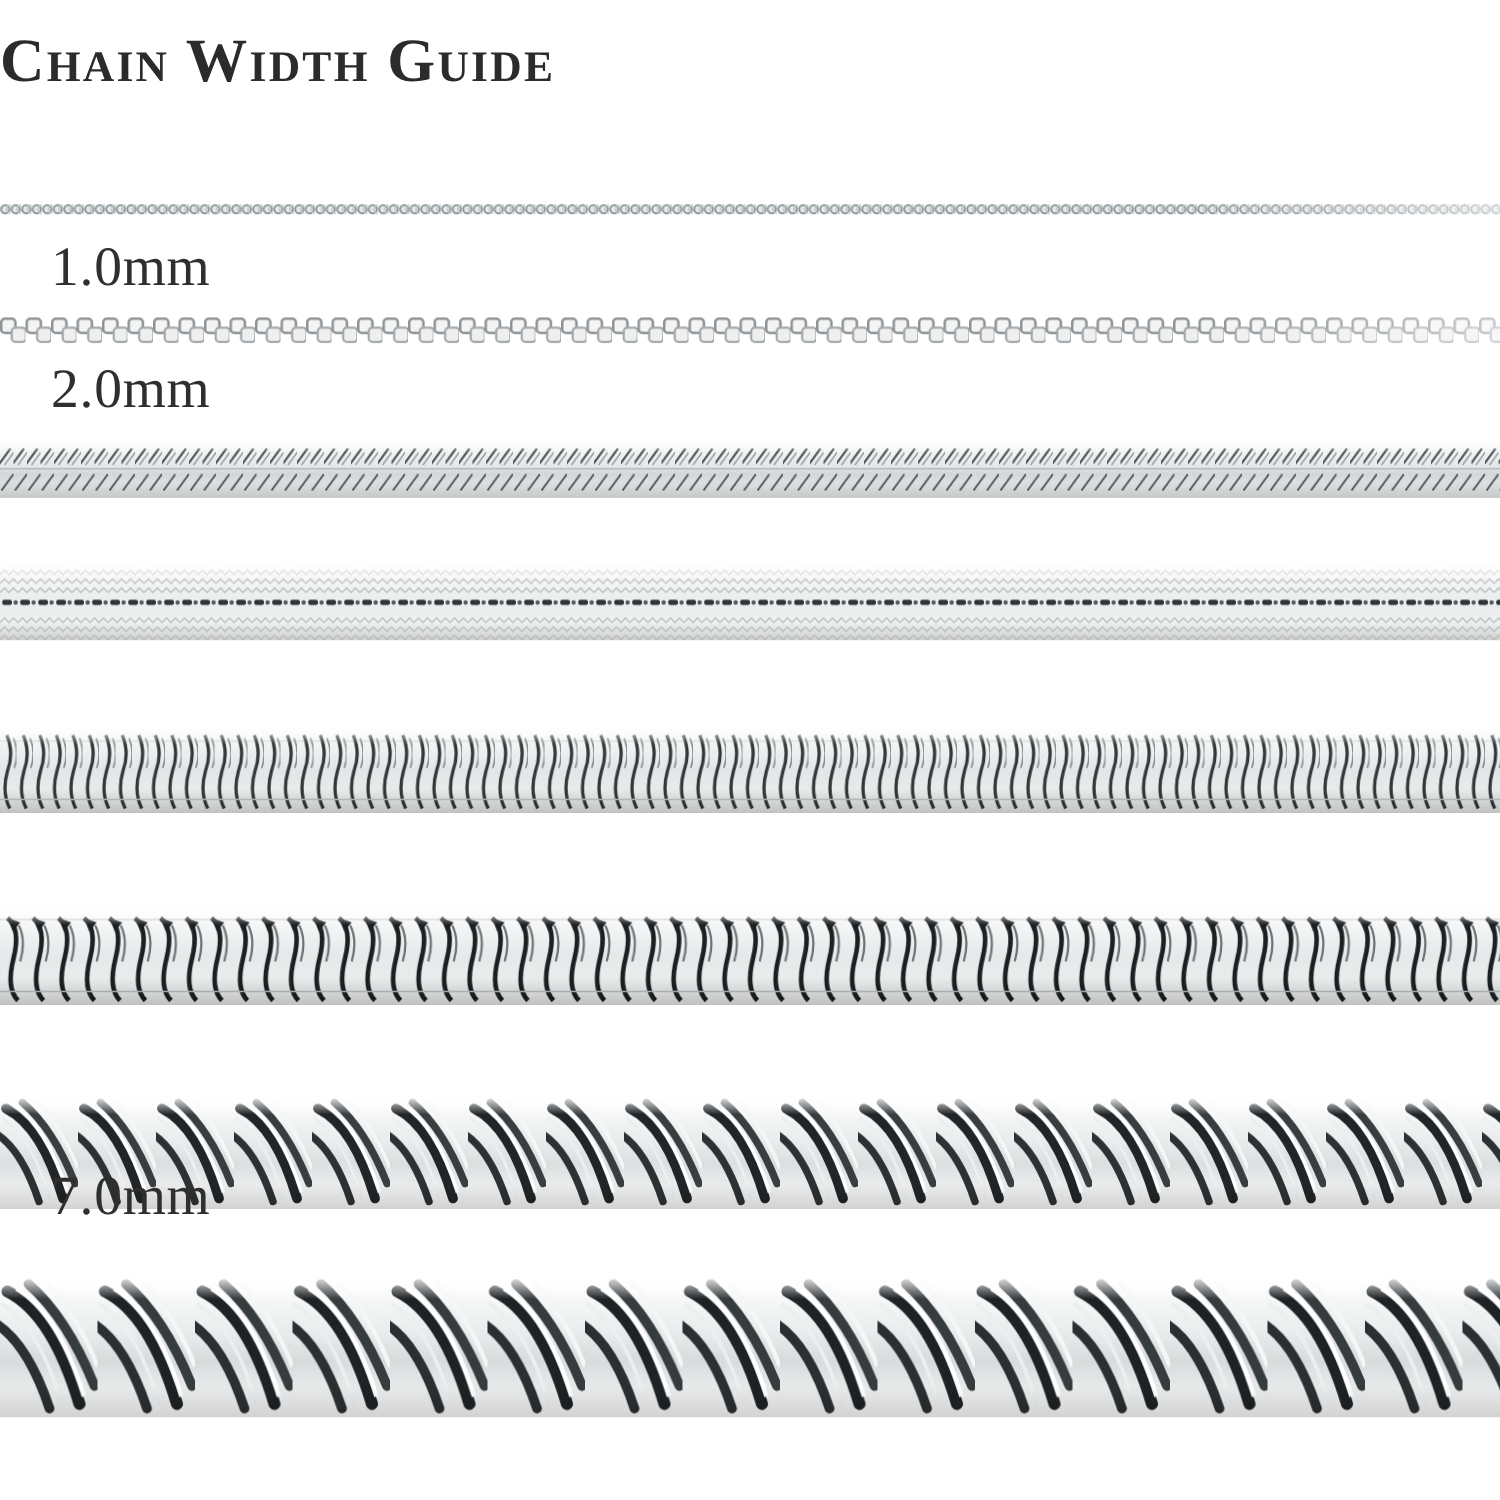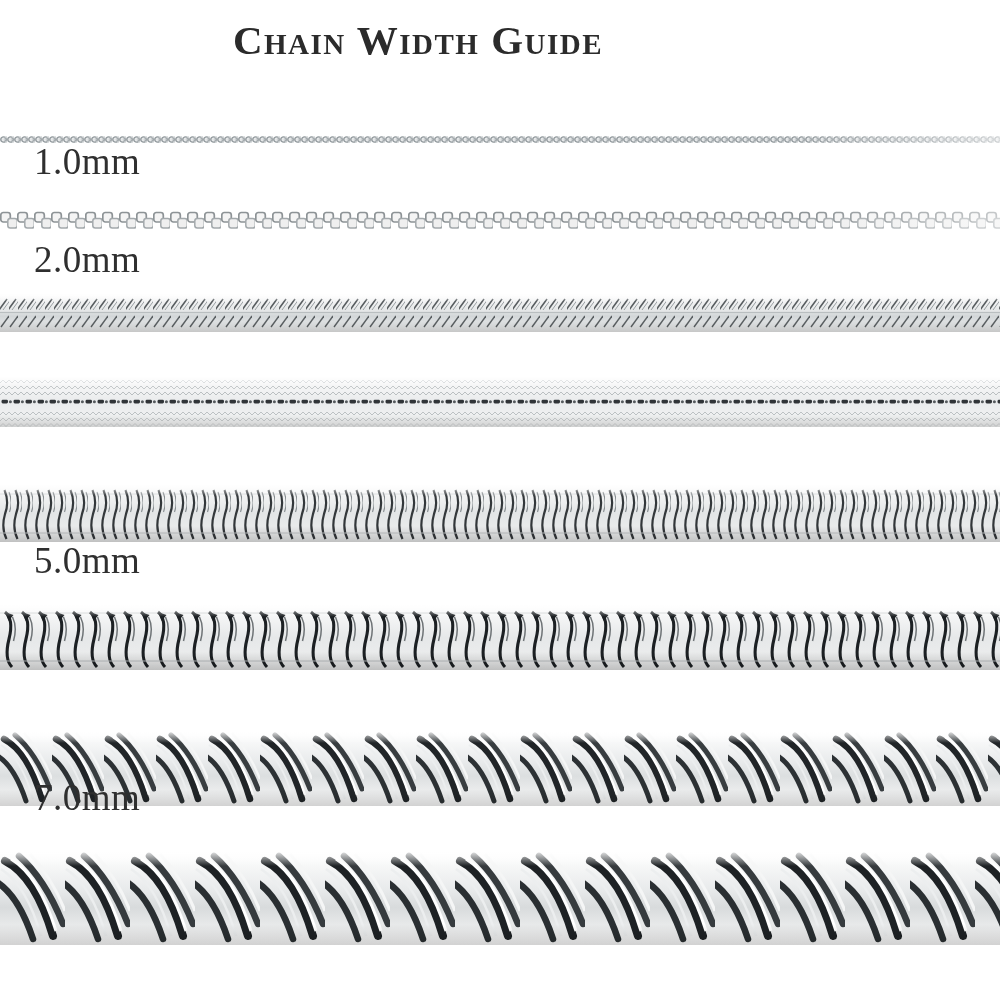--- a/index.html
+++ b/index.html
@@ -1,18 +1,18 @@
 <!DOCTYPE html>
 <html><head>
 <meta charset="utf-8">
 <style>
   html,body{margin:0;padding:0;background:#ffffff;}
   .stage{position:relative;width:1000px;height:1000px;background:#ffffff;overflow:hidden;
          font-family:"Liberation Serif","DejaVu Serif",serif;}
-  .title{position:absolute;top:16px;left:0;width:836px;margin:0;text-align:center;
+  .title{position:absolute;top:16px;left:0;width:836px;margin:0;text-align:left;
          font-variant:small-caps;font-weight:600;font-size:41px;letter-spacing:1.5px;
          color:#2b2b2b;}
   .chain{position:absolute;left:0;display:block;}
   .wlabel{position:absolute;left:34px;font-size:37px;line-height:1.05;color:#2f2f2f;
           letter-spacing:0.5px;}
 </style>
 </head>
 <body>
 
 <div class="stage">
@@ -28,21 +28,21 @@
         <circle cx="7" cy="6.5" r="2.7" fill="none" stroke="#c3c8ca" stroke-width="1"></circle>
       </pattern>
       <linearGradient id="f1" x1="0" y1="0" x2="1" y2="0">
         <stop offset="0.8" stop-color="#ffffff" stop-opacity="0"></stop>
         <stop offset="1" stop-color="#ffffff" stop-opacity="0.55"></stop>
       </linearGradient>
     </defs>
     <rect width="1000" height="13" fill="url(#c1)"></rect>
     <rect width="1000" height="13" fill="url(#f1)"></rect>
   </svg>
-  <div class="wlabel" style="top:143px">1.0mm</div>
+  <div class="wlabel" style="top:160px">1.0mm</div>
 
   <svg class="chain" style="top:209px" width="1000" height="23">
     <defs>
       <pattern id="c2" width="17" height="23" patternUnits="userSpaceOnUse">
         <rect width="17" height="23" fill="#ffffff"></rect>
         <rect x="0.8" y="3.5" width="9.5" height="9.5" rx="2.5" fill="#f4f4f4" stroke="#8d9396" stroke-width="1.7"></rect>
         <rect x="7.8" y="9.5" width="9.5" height="9.5" rx="2.5" fill="#efefef" stroke="#a3a9ac" stroke-width="1.5"></rect>
       </pattern>
       <linearGradient id="f2" x1="0" y1="0" x2="1" y2="0">
         <stop offset="0.8" stop-color="#ffffff" stop-opacity="0"></stop>
@@ -126,21 +126,20 @@
       <linearGradient id="sh5" x1="0" y1="0" x2="0" y2="1">
         <stop offset="0" stop-color="#ffffff" stop-opacity="0.8"></stop>
         <stop offset="0.2" stop-color="#ffffff" stop-opacity="0"></stop>
         <stop offset="0.72" stop-color="#000000" stop-opacity="0"></stop>
         <stop offset="1" stop-color="#000000" stop-opacity="0.2"></stop>
       </linearGradient>
     </defs>
     <rect width="1000" height="57" fill="url(#c5)"></rect>
     <rect width="1000" height="57" fill="url(#sh5)"></rect>
   </svg>
-  <div class="wlabel" style="top:542px">5.0mm</div>
 
   <svg class="chain" style="top:605px" width="1000" height="65">
     <defs>
       <linearGradient id="g6" x1="0" y1="0" x2="0" y2="1">
         <stop offset="0" stop-color="#fdfdfd"></stop>
         <stop offset="0.5" stop-color="#e6e8e9"></stop>
         <stop offset="1" stop-color="#eff0f0"></stop>
       </linearGradient>
       <pattern id="c6" width="17" height="65" patternUnits="userSpaceOnUse">
         <rect width="17" height="65" fill="url(#g6)"></rect>

